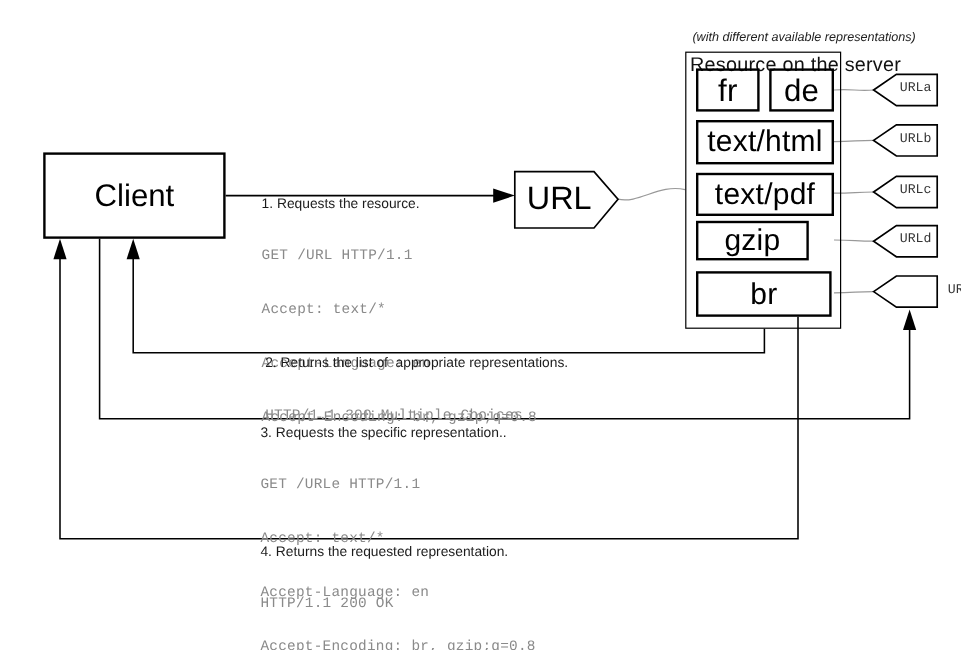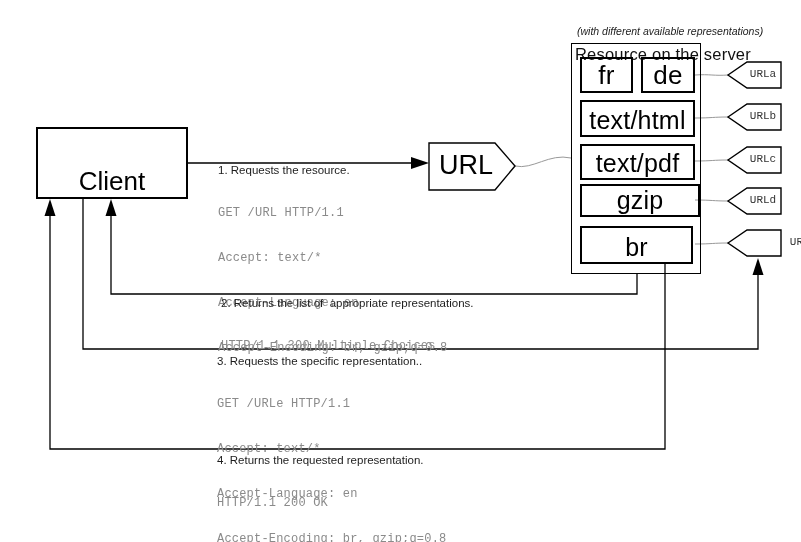--- a/index.html
+++ b/index.html
@@ -13,21 +13,21 @@
   *{margin:0;padding:0;box-sizing:border-box;}
   html,body{background:var(--color-background);}
   body{font-family:"Liberation Sans",sans-serif;}
   .canvas{position:relative;width:801px;height:542px;background:var(--color-background);overflow:hidden;}
   .overlay{position:absolute;left:0;top:0;width:801px;height:542px;z-index:1;}
   .flow{stroke:var(--color-line);stroke-width:1.3;fill:none;}
   .ah{fill:var(--color-line);stroke:none;}
   .conn{stroke:var(--color-connector);stroke-width:1;fill:none;}
   .shape{fill:#ffffff;stroke:var(--color-line);stroke-width:1.4;}
   .abs{position:absolute;z-index:2;}
-  .box{position:absolute;z-index:2;border:2px solid var(--color-line);display:flex;align-items:flex-end;justify-content:center;background:transparent;}
+  .box{position:absolute;z-index:2;border:2px solid var(--color-line);display:flex;align-items:center;justify-content:center;background:transparent;}
   .server-outer{border-width:1.5px;}
   .rep{font-size:25px;color:var(--color-line);letter-spacing:0.2px;}
   .client-box{font-size:26px;color:var(--color-line);}
   .title{font-size:16.5px;color:#111111;letter-spacing:0.2px;}
   .subtitle{font-style:italic;font-size:10.5px;color:#222222;}
   .url-label{font-size:27px;color:var(--color-line);text-align:center;}
   .tag-label{font-family:"Liberation Mono",monospace;font-size:11px;color:var(--color-tag_text);text-align:center;}
   .step-label{font-size:11.5px;color:var(--color-label_text);white-space:pre;}
   .mono-block{font-family:"Liberation Mono",monospace;font-size:12px;line-height:15px;color:var(--color-mono_text);letter-spacing:0.2px;white-space:pre;}
 </style>
@@ -91,21 +91,21 @@
   </div>
   <div class="box rep" style="left:641px;top:57px;width:54px;height:36px;font-size:26px;">
     <span>de</span>
   </div>
   <div class="box rep" style="left:580px;top:144px;width:115px;height:36px;">
     <span>text/pdf</span>
   </div>
   <div class="box rep" style="left:580px;top:100px;width:115px;height:37px;">
     <span>text/html</span>
   </div>
-  <div class="box rep" style="left:580px;top:184px;width:120px;height:33px;">
+  <div class="box rep" style="left:580px;top:184px;width:94px;height:33px;">
     <span>gzip</span>
   </div>
   <div class="box rep" style="left:580px;top:226px;width:113px;height:38px;">
     <span>br</span>
   </div>
 
   <div class="abs tag-label" style="left:744px;top:68px;width:38px;">URLa</div>
   <div class="abs tag-label" style="left:744px;top:110px;width:38px;">URLb</div>
   <div class="abs tag-label" style="left:744px;top:153px;width:38px;">URLc</div>
   <div class="abs tag-label" style="left:744px;top:194px;width:38px;">URLd</div>

